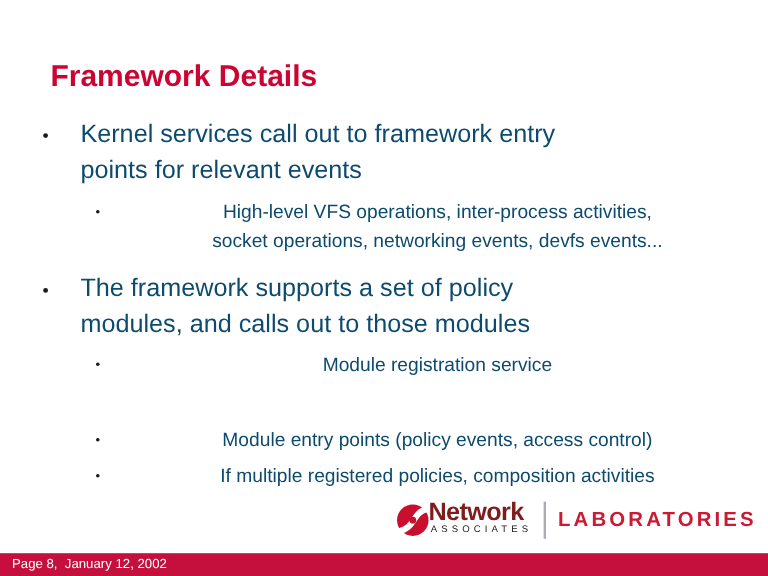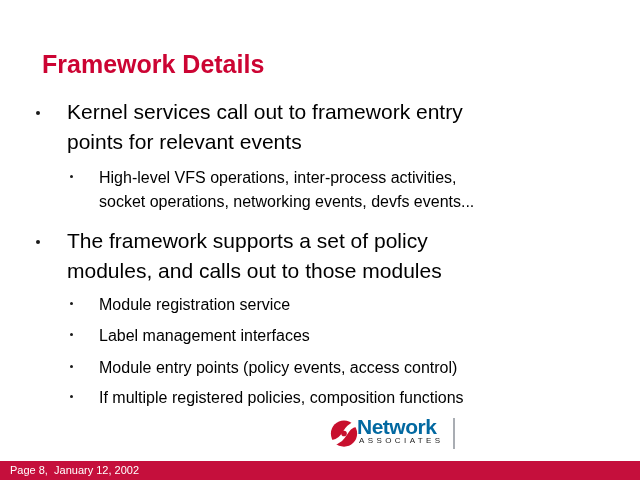--- a/index.html
+++ b/index.html
@@ -12,31 +12,31 @@
     font-size:25px;font-weight:bold;color:var(--title-red,#CC0433);
     letter-spacing:0px;white-space:pre;
   }
   .b-row{position:absolute;}
   .b-dot{
     position:absolute;left:0;background:#1a1a1a;border-radius:50%;
   }
   .b-row.l1 .b-dot{width:4px;height:4px;top:14px;}
   .b-row.l2 .b-dot{width:3px;height:3px;top:9px;}
   .b-text{
-    display:block;white-space:pre-line;color:#000000;
+    display:block;white-space:pre-line;color:#0c4a6e;
   }
   .b-row.l1{left:36px;width:560px;}
   .b-row.l1 .b-text{margin-left:31px;font-size:21px;line-height:30px;}
-  .b-row.l2{left:70px;width:540px;}
+  .b-row.l2{left:80px;width:540px;text-align:center;}
   .b-row.l2 .b-text{margin-left:29px;font-size:16px;line-height:24px;}
   #logo{position:absolute;left:0;top:0;width:640px;height:480px;pointer-events:none;}
   #logo-icon{position:absolute;left:329px;top:418px;width:30px;height:31px;}
   #logo-brand{
     position:absolute;left:357px;top:415px;font-size:21px;font-weight:bold;
-    color:#0369a1;letter-spacing:-0.5px;
+    color:#7f1d1d;letter-spacing:-0.5px;
   }
   #logo-sub{
     position:absolute;left:359px;top:436px;font-size:8px;font-weight:normal;
     color:#1a1a1a;letter-spacing:3.4px;
   }
   #logo-divider{
     position:absolute;left:453px;top:418px;width:2px;height:31px;background:#a9adb3;
   }
   #logo-labs{
     position:absolute;left:465px;top:423px;font-size:17px;font-weight:bold;
@@ -74,43 +74,40 @@
     <span class="b-dot"></span>
     <span class="b-text">Module registration service</span>
   </div>
 
   <div class="b-row l1" style="top:226px;">
     <span class="b-dot"></span>
     <span class="b-text">The framework supports a set of policy
 modules, and calls out to those modules</span>
   </div>
 
-  <div class="b-row l2" style="top:324px;">
-    <span class="b-dot"></span>
-    <span class="b-text">Label management interfaces</span>
-  </div>
 
   <div class="b-row l2" style="top:356px;">
     <span class="b-dot"></span>
     <span class="b-text">Module entry points (policy events, access control)</span>
   </div>
 
   <div class="b-row l2" style="top:386px;">
     <span class="b-dot"></span>
-    <span class="b-text">If multiple registered policies, composition functions</span>
+    <span class="b-text">If multiple registered policies, composition activities</span>
   </div>
 
   <div id="logo">
     <svg id="logo-icon" viewBox="0 0 32 32" xmlns="http://www.w3.org/2000/svg">
       <circle cx="16" cy="16" r="14" fill="#C8102E"></circle>
       <path d="M29 6 C 15 9, 19 23, 3 26" stroke="#ffffff" stroke-width="5.5" fill="none" stroke-linecap="round"></path>
       <circle cx="16" cy="16" r="3" fill="#C8102E"></circle>
     </svg>
     <div id="logo-brand">Network</div>
     <div id="logo-sub">ASSOCIATES</div>
     <div id="logo-divider"></div>
+    <div id="logo-labs">LABORATORIES</div>
   </div>
 
   <div id="footer-bar">
     <span id="footer-text">Page 8,  January 12, 2002</span>
   </div>
 
 </div>
 
 </body></html>

